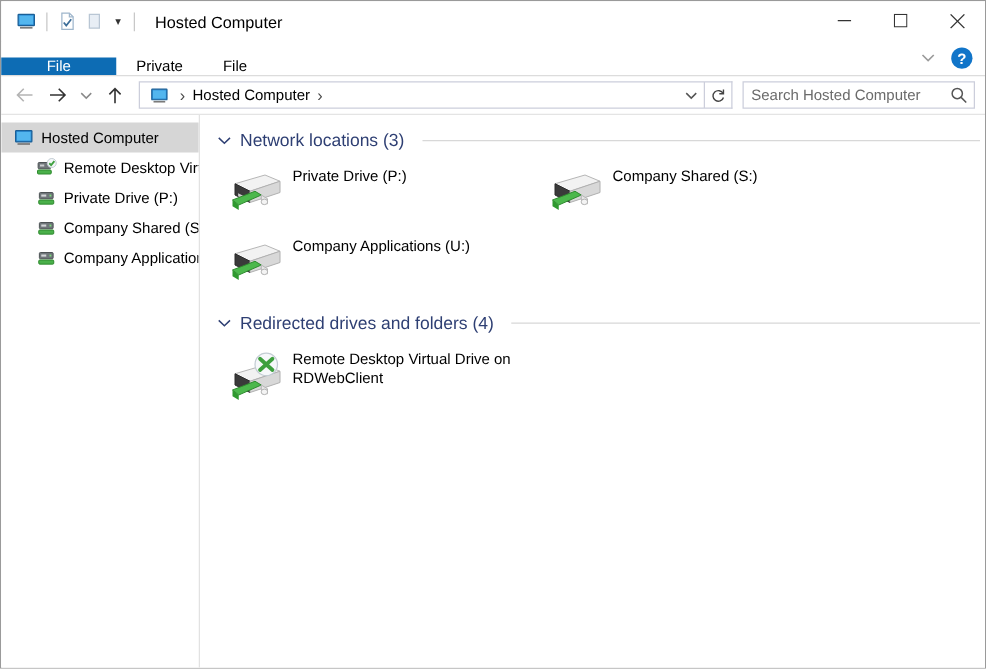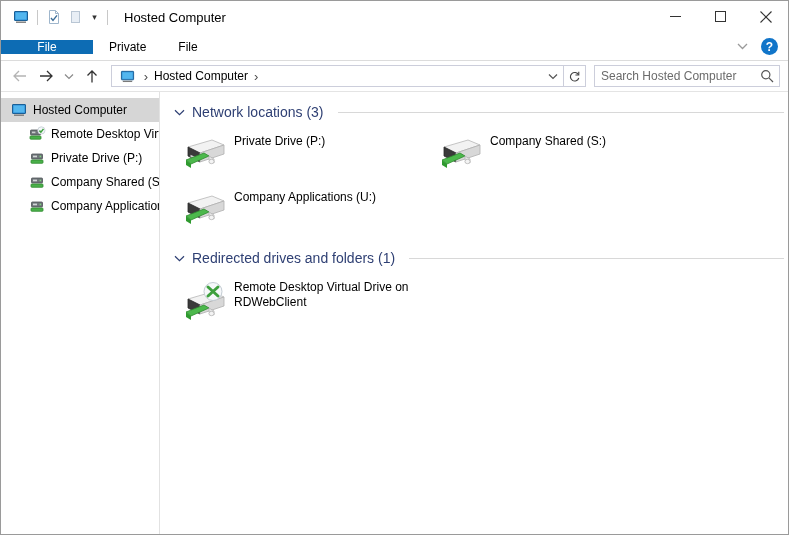--- a/index.html
+++ b/index.html
@@ -83,21 +83,21 @@
     justify-content: center;
   }
   .wc-btn svg { display: block; }
 
   
   .ribbon {
     height: 27px;
     min-height: 27px;
     background: #ffffff;
     display: flex;
-    align-items: center;
+    align-items: flex-end;
     position: relative;
     border-bottom: 1px solid #dcdcdc;
   }
   .tab {
     display: flex;
     align-items: center;
     justify-content: center;
     font-size: 12px;
     color: #000000;
     padding: 0 16px;
@@ -592,21 +592,21 @@
         </div>
 
       </div>
 
       <div class="group-header">
         <span class="group-chevron">
           <svg width="11" height="7" viewBox="0 0 11 7">
               <path d="M1 1.3 L5.5 5.6 L10 1.3" fill="none" stroke="#2e3f73" stroke-width="1.2"></path>
             </svg>
         </span>
-        <span class="group-title">Redirected drives and folders (1)</span>
+        <span class="group-title">Redirected drives and folders (4)</span>
         <span class="group-rule"></span>
       </div>
 
       <div class="tiles">
         <div class="tile">
           <span class="tile-icon">
             <svg width="46" height="46" viewBox="0 0 46 46">
               <path d="M6 19 L30 12 L42 17 L18 25 Z" fill="#f2f2f2" stroke="#b6b6b6" stroke-width="0.8"></path>
               <path d="M6 19 L18 25 L18 34 L6 28 Z" fill="#3a3a3a" stroke="#2a2a2a" stroke-width="0.8"></path>
               <path d="M18 25 L42 17 L42 26 L18 34 Z" fill="#d8d8d8" stroke="#b0b0b0" stroke-width="0.8"></path>

